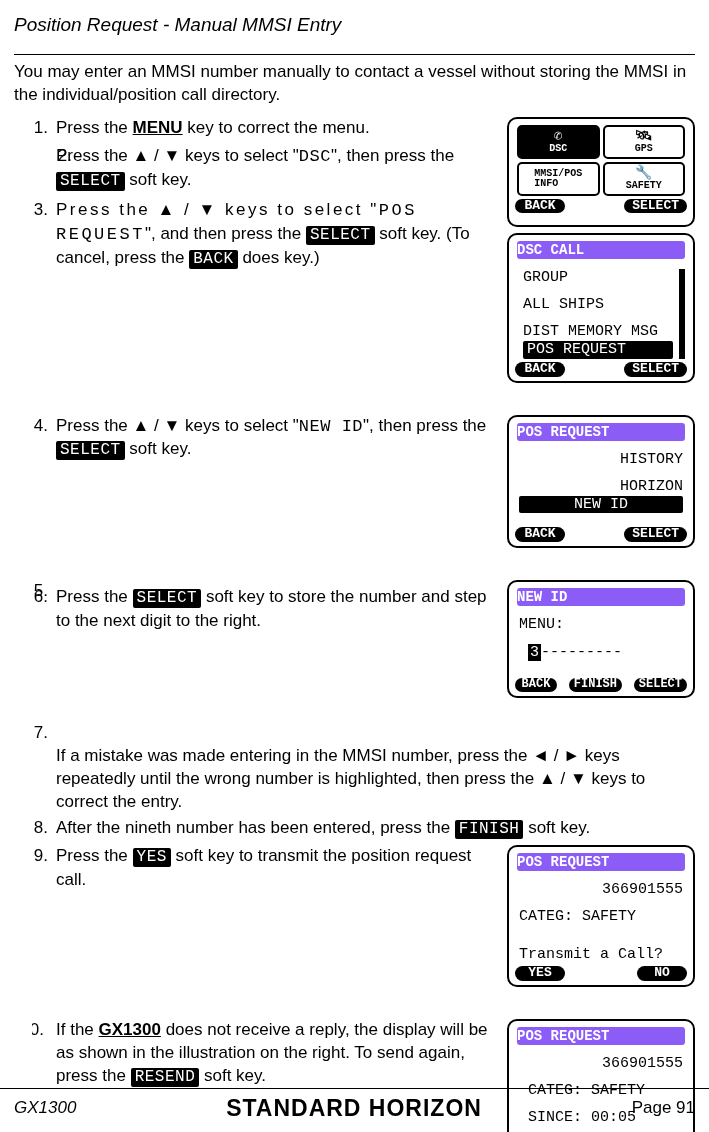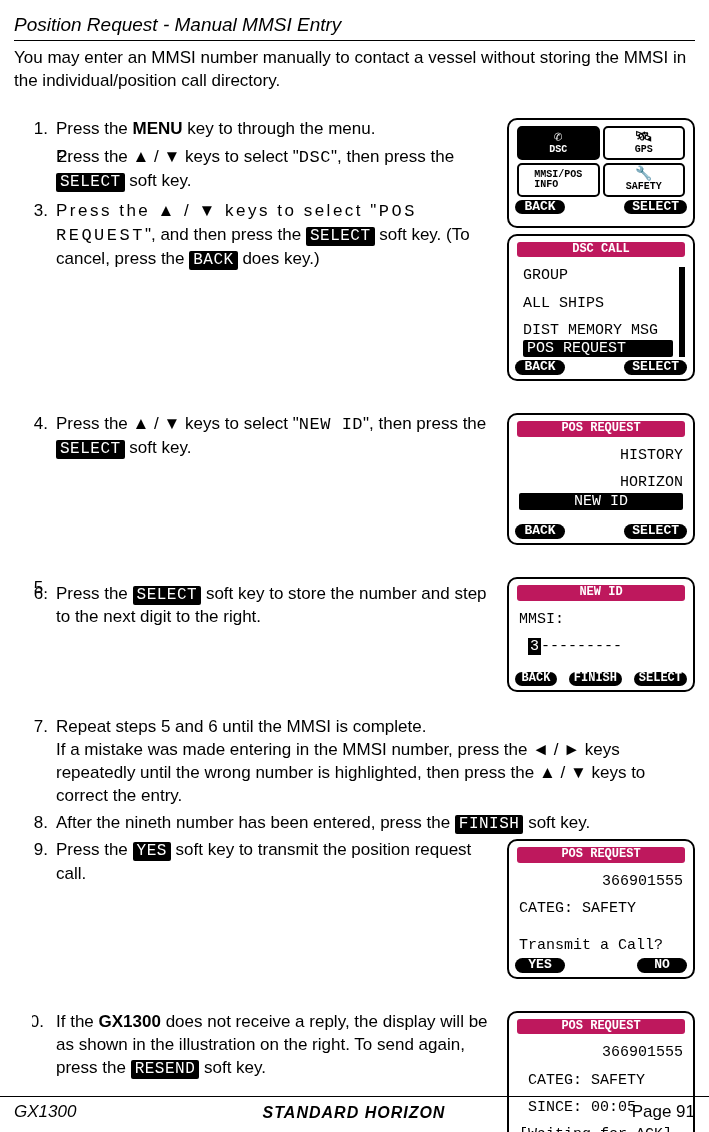--- a/index.html
+++ b/index.html
@@ -8,41 +8,41 @@
     font-family: Arial, Helvetica, sans-serif;
     font-size: 17px;
     line-height: 1.35;
     color: #000;
     position: relative;
     padding: 12px 14px 0 14px;
   }
   .section-title {
     font-style: italic;
     font-size: 19px;
-    margin-bottom: 2px;
+    margin-bottom: 16px;
   }
   .hr { border: none; border-top: 1px solid #000; margin: 2px 0 6px 0; }
-  .intro { margin-bottom: 25px; }
+  .intro { margin-bottom: 10px; }
   ol.steps {
     list-style: none;
     padding-left: 0;
     margin-left: 18px;
   }
   ol.steps > li {
     position: relative;
     padding-left: 24px;
     margin-bottom: 4px;
   }
   ol.steps > li .num {
     position: absolute;
     left: -18px;
     width: 34px;
     text-align: right;
   }
-  .b { font-weight: bold; }
+  .b { font-weight: bold; text-decoration: underline; }
   .code { font-family: "Courier New", monospace; letter-spacing: 0.5px; }
   .inv {
     background: #000;
     color: #fff;
     font-family: "Courier New", monospace;
     padding: 0 4px 1px 4px;
     border-radius: 2px;
     letter-spacing: 0.5px;
     font-size: 16px;
   }
@@ -60,28 +60,28 @@
     border-radius: 10px;
     width: 188px;
     padding: 4px 4px 4px 4px;
     font-family: "Courier New", monospace;
     font-size: 15px;
     line-height: 1.15;
     background: #fff;
     margin-bottom: 6px;
   }
   .lcd .title-bar {
-    background: #be185d;
+    background: #8b5cf6;
     color: #fff;
     border-radius: 3px;
-    text-align: center;
+    text-align: left;
     font-weight: bold;
     padding: 1px 0;
     margin: 2px 4px 3px 4px;
-    font-size: 12px;
+    font-size: 14px;
   }
   .lcd .line { padding: 0 6px; white-space: pre; margin-top: 10px; }
   .lcd .line.center { text-align: right; }
   .lcd .hl {
     background: #000;
     color: #fff;
     display: block;
     margin: 1px 6px;
     padding: 0 4px;
     border-radius: 2px;
@@ -145,23 +145,22 @@
     left: 0; right: 0; bottom: 8px;
     border-top: 1.5px solid #000;
     padding: 4px 14px 0 14px;
     display: flex;
     align-items: center;
     justify-content: space-between;
     font-size: 17px;
   }
   .footer .brand {
     font-weight: bold;
-    font-style: italic;
     letter-spacing: 1px;
-    font-size: 16px;
+    font-size: 23px;
   }
 
   .spacer-sm { height: 6px; }
   .spacer-md { height: 14px; }
   .stretch { letter-spacing: 2.5px; }
 </style>
 </head>
 <body>
 
 <div class="section-title">Position Request - Manual MMSI Entry</div>
@@ -208,21 +207,21 @@
         </div>
         <div class="softkeys">
           <span class="sk">BACK</span>
           <span class="sk">SELECT</span>
         </div>
       </div>
     </div>
 
     <div>
       <span class="num">1.</span>
-      <span>Press the </span><span class="b">MENU</span><span> key to through the menu.</span>
+      <span>Press the </span><span class="b">MENU</span><span> key to correct the menu.</span>
     </div>
     <div class="spacer-sm"></div>
 
     <div style="position:relative; padding-left:0;">
       <span class="num">2.</span>
       <span>Press the ▲ / ▼ keys to select "</span><span class="code">DSC</span><span>", then press the </span><span class="inv">SELECT</span><span> soft key.</span>
     </div>
     <div class="spacer-sm"></div>
 
     <div>
@@ -250,21 +249,21 @@
     <span class="num">4.</span>
     <span>Press the ▲ / ▼ keys to select "</span><span class="code">NEW ID</span><span>", then press the </span><span class="inv">SELECT</span><span> soft key.</span>
   </li>
 
   <div class="spacer-md"></div>
 
   <li class="row-with-screens">
     <div class="right-block">
       <div class="lcd">
         <div class="title-bar">NEW ID</div>
-        <div class="line">MMSI:</div>
+        <div class="line">MENU:</div>
         <div class="line">&nbsp;<span class="digit-cursor">3</span><span>---------</span></div>
         <div style="height:14px;"></div>
         <div class="softkeys">
           <span class="sk sm">BACK</span>
           <span class="sk sm">FINISH</span>
           <span class="sk sm">SELECT</span>
         </div>
       </div>
     </div>
 
@@ -275,21 +274,21 @@
     <div>
       <span class="num">6.</span>
       <span>Press the </span><span class="inv">SELECT</span><span> soft key to store the number and step to the next digit to the right.</span>
     </div>
   </li>
 
   <div class="spacer-sm"></div>
 
   <li>
     <span class="num">7.</span>
-    <span>Repeat steps 5 and 6 until the MMSI is complete.</span><br>
+    <br>
     <span>If a mistake was made entering in the MMSI number, press the ◄ / ► keys repeatedly until the wrong number is highlighted, then press the ▲ / ▼ keys to correct the entry.</span>
   </li>
 
   <li>
     <span class="num">8.</span>
     <span>After the nineth number has been entered, press the </span><span class="inv">FINISH</span><span> soft key.</span>
   </li>
 
   <li class="row-with-screens">
     <div class="right-block">

